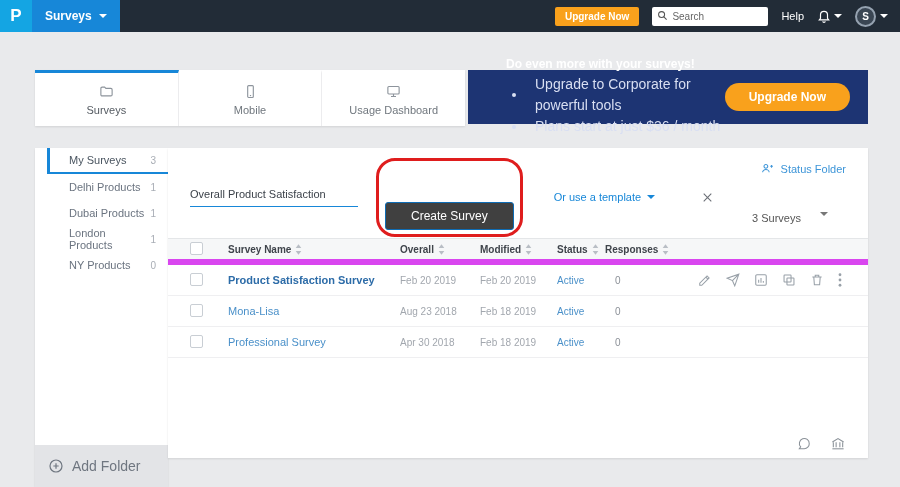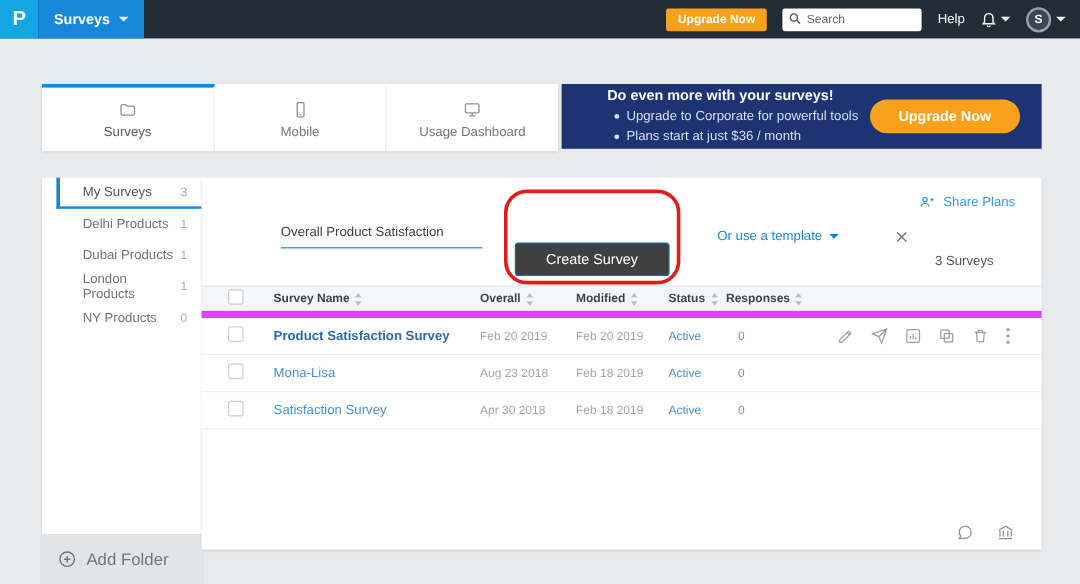--- a/index.html
+++ b/index.html
@@ -43,21 +43,21 @@
   .tab:last-child { border-right:none; }
   .tab.active { border-top-color:#1787d8; }
   .tab .tab-label { color:#70777e; }
   .tab.active .tab-label { color:#555b62; }
 
   
   .promo { position:absolute; left:468px; top:70px; width:400px; height:54px; background:#1d3473;
            display:flex; align-items:center; padding:0 14px; }
   .promo-text { flex:1; color:#fff; }
   .promo-title { font-size:12px; font-weight:bold; margin-bottom:3px;padding-left:24px; }
-  .promo-bullet { font-size:11px; color:#d9dff2; display:flex; align-items:center; gap:6px;
+  .promo-bullet { font-size:14px; color:#d9dff2; display:flex; align-items:center; gap:19px;
                   margin-left:30px; line-height:1.5; }
   .dot { width:4px; height:4px; border-radius:50%; background:#d9dff2; display:inline-block; flex:none; }
   .promo-btn { background:#f9a11c; color:#fff; border:none; border-radius:14px; font-size:12px;
                font-weight:bold; padding:7px 24px; cursor:pointer; margin-right:4px; }
 
   
   .sidebar { position:absolute; left:35px; top:148px; width:133px; height:339px; background:#fff;
              box-shadow:0 1px 2px rgba(0,0,0,.10); }
   .side-item { height:26px; display:flex; align-items:center; padding:0 12px 0 19px; font-size:11px;
                color:#6b7480; border-left:3px solid transparent; cursor:pointer;margin-left:12px; }
@@ -68,32 +68,32 @@
                 font-size:14px; cursor:pointer; }
 
   
   .main-panel { position:absolute; left:168px; top:148px; width:700px; height:310px; background:#fff;
                 box-shadow:0 1px 2px rgba(0,0,0,.10); }
   .share-folder { position:absolute; top:14px; right:22px; display:flex; align-items:center; gap:6px;
                   color:#3d95d8; font-size:11px; cursor:pointer; }
   .form-row { position:absolute; top:33px; left:22px; display:flex; align-items:center; height:32px; }
   .survey-input { width:168px; border:none; border-bottom:1px solid #1787d8; font-size:11px; color:#3c424a;
                   padding:0 0 6px 0; outline:none; background:transparent;
-                  font-family:"Liberation Sans", sans-serif;margin-left:44px; }
+                  font-family:"Liberation Sans", sans-serif; }
   .create-wrap { position:relative; margin-left:27px; }
   .create-btn { background:#404040; border:1px solid #0e6cb4; color:#fff; font-size:12px;
                 padding:6px 25px; border-radius:3px; cursor:pointer;
                 font-family:"Liberation Sans", sans-serif;margin-top:37px; }
   .annotation { position:absolute; left:-9px; top:-7px; right:-9px; bottom:-7px;
                 border:3px solid #df1d1d; border-radius:19px; pointer-events:none; }
   .template-link { margin-left:40px; color:#1787d8; font-size:11px; display:flex; gap:6px;
                    align-items:center; cursor:pointer; }
   .close-btn { margin-left:46px; color:#6b6f76; cursor:pointer; display:flex; }
   .count-row { position:absolute; top:64px; right:40px; font-size:11px; color:#555; display:flex;
-               align-items:flex-start; gap:19px; cursor:pointer;flex-direction:column; }
+               align-items:flex-start; gap:19px; cursor:pointer; }
   .count-row .caret { color:#777; }
 
   
   .table { position:absolute; top:90px; left:0; width:100%; }
   .thead, .trow { display:grid; grid-template-columns:60px 172px 80px 77px 48px 85px 1fr;
                   align-items:center; }
   .thead { height:27px; background:#f6f7f8; border-top:1px solid #e4e6e8; border-bottom:6px solid #d946ef;
            font-size:10px; font-weight:bold; color:#3f444b; }
   .th { display:flex; align-items:center; gap:4px; }
   .trow { height:31px; border-bottom:1px solid #efeff1; font-size:10px; background:#fff; }
@@ -229,21 +229,21 @@
 <div class="main-panel">
 
   <div class="share-folder">
     <span>
       <svg width="15" height="13" viewBox="0 0 24 24" fill="none" stroke="#3d95d8" stroke-width="1.9">
         <circle cx="9" cy="8" r="3.5"></circle>
           <path d="M3 19c0-3.2 2.8-5 6-5s6 1.8 6 5"></path>
           <path d="M17 8h5M19.5 5.5v5"></path>
       </svg>
     </span>
-    <span>Share Plans</span>
+    <span>Status Folder</span>
   </div>
 
   <div class="form-row">
     <input class="survey-input" type="text" value="Overall Product Satisfaction" style="">
     <span class="create-wrap">
       <button class="create-btn">Create Survey</button>
       <span class="annotation"></span>
     </span>
     <span class="template-link">
       <span>Or use a template</span>
@@ -348,21 +348,21 @@
       <span class="name-link">Mona-Lisa</span>
       <span class="date">Aug 23 2018</span>
       <span class="date">Feb 18 2019</span>
       <span class="status">Active</span>
       <span class="resp">0</span>
       <span></span>
     </div>
 
     <div class="trow">
       <span class="cell-check"><span class="cb"></span></span>
-      <span class="name-link">Satisfaction Survey</span>
+      <span class="name-link">Professional Survey</span>
       <span class="date">Apr 30 2018</span>
       <span class="date">Feb 18 2019</span>
       <span class="status">Active</span>
       <span class="resp">0</span>
       <span></span>
     </div>
   </div>
 
   <div class="panel-foot-icons">
     <span>

